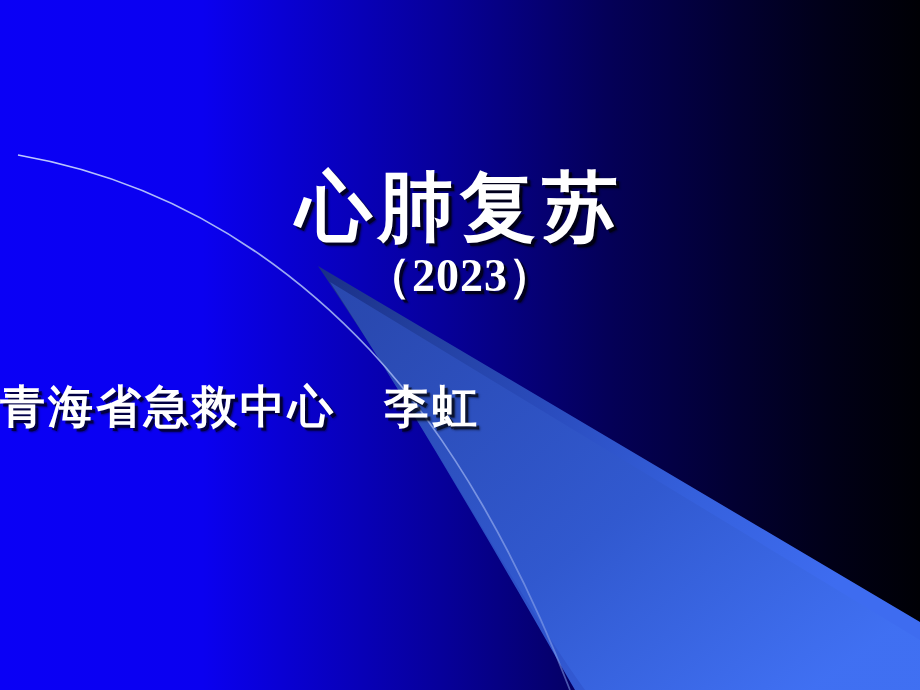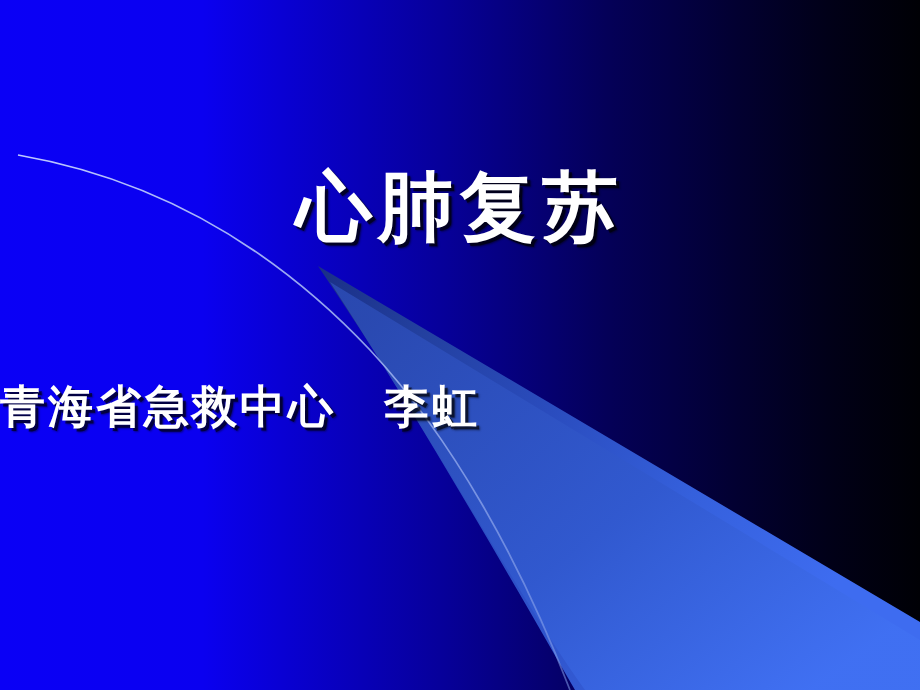--- a/index.html
+++ b/index.html
@@ -132,20 +132,21 @@
 
     <path fill="none" stroke="url(#arcGrad)" stroke-width="1.7" d="M 18 155
              C 150 178 268 242 370 350
              C 452 438 520 560 570 690"></path>
   </svg>
 
   <div id="text-layer">
 
     <div class="title-block">
       <h1 class="slide-title">心肺复苏</h1>
+      <p class="slide-year">（2023）</p>
     </div>
 
     <div class="subtitle-block">
       <p class="slide-subtitle">青海省急救中心　李虹</p>
     </div>
 
   </div>
 </div>
 
 </body></html>

